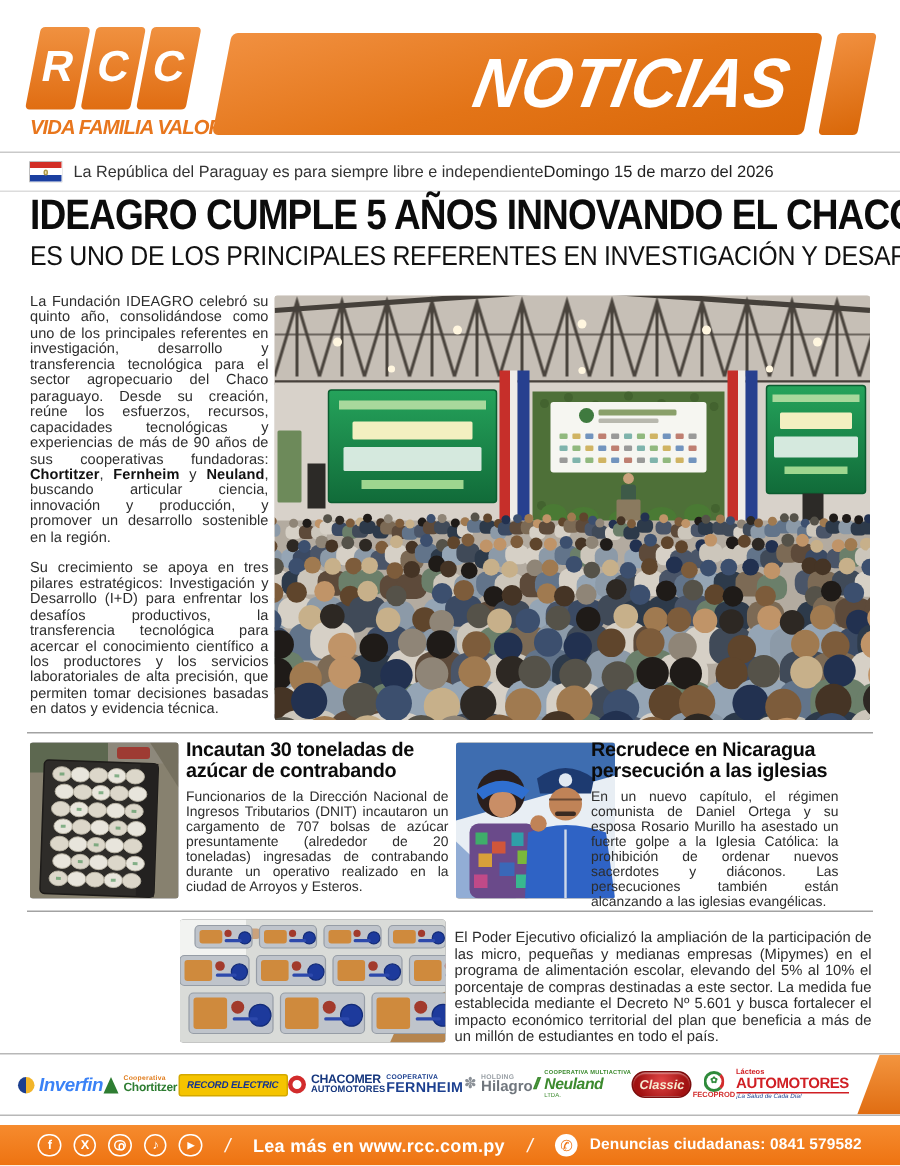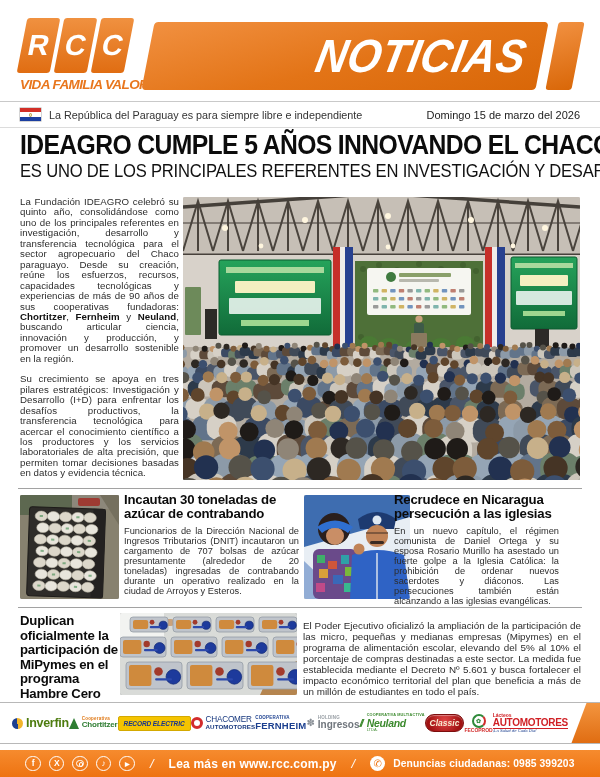--- a/index.html
+++ b/index.html
@@ -19,21 +19,21 @@
           transform:skewX(-11deg);border-radius:4px;
           display:flex;align-items:center;justify-content:flex-end;padding-right:16px;box-sizing:border-box;}
   .banner span{color:#fff;font-style:italic;font-weight:bold;font-size:43px;letter-spacing:0.5px;
                transform:scaleY(1.08);}
   .banner-tail{position:absolute;right:0;top:6px;height:68px;width:26px;
           background:linear-gradient(165deg,#f19040,#d96708);transform:skewX(-11deg);border-radius:3px;}
 
   
   .dateline{position:absolute;top:101px;left:0;right:0;height:25px;
             border-top:1px solid #c9c9c9;border-bottom:1px solid #dcdcdc;
-            display:flex;align-items:center;justify-content:space-between;padding:0 20px;}
+            display:flex;align-items:center;justify-content:flex-start;padding:0 20px;}
   .dl-left{display:flex;align-items:center;gap:8px;}
   .flag{width:21px;height:13px;position:relative;flex:none;
         background:linear-gradient(180deg,#d22f27 0 33%,#ffffff 33% 67%,#1b3fa0 67% 100%);
         box-shadow:0 0 0 0.5px #aaa;}
   .flag::after{content:'';position:absolute;left:8.5px;top:5px;width:3.5px;height:3.5px;border-radius:50%;
         background:#efe3b2;border:0.5px solid #b09a4a;box-sizing:border-box;}
   .motto{font-size:10.8px;color:#333;}
   .dl-date{font-size:11px;color:#222;}
 
   
@@ -73,28 +73,28 @@
             border-top:1px solid #b8b8b8;border-bottom:1px solid #b8b8b8;
             display:flex;align-items:center;justify-content:space-between;padding:0 34px 0 12px;box-sizing:border-box;}
   .sponsors::after{content:'';position:absolute;right:0;top:0;bottom:0;width:30px;
             background:linear-gradient(180deg,#f3953f,#e06d12);
             clip-path:polygon(55% 0,100% 0,100% 100%,5% 100%);}
   .sp{display:flex;align-items:center;gap:3px;flex:none;}
   .sp-col{display:flex;flex-direction:column;align-items:flex-start;line-height:1;}
   .sp-top{font-size:4.5px;font-weight:bold;letter-spacing:0.2px;}
   .sp-sub{font-size:4.5px;}
   .sp-ball{width:11px;height:11px;border-radius:50%;background:conic-gradient(#f2b52a 0 50%,#1c3f8f 50% 100%);flex:none;}
-  .sp-inverfin{color:#4d7c0f;font-weight:bold;font-size:12.5px;letter-spacing:-0.3px;}
+  .sp-inverfin{color:#3b82f6;font-weight:bold;font-style:italic;font-size:12.5px;letter-spacing:-0.3px;}
   .sp-tree{width:0;height:0;border-left:5px solid transparent;border-right:5px solid transparent;border-bottom:11px solid #2e7d32;flex:none;}
   .sp-chor{color:#2e7d32;font-weight:bold;font-size:8px;letter-spacing:-0.2px;}
   .sp-chor-top{color:#e07b1a;font-size:4.5px;font-weight:bold;}
   .sp-record{background:#f5c400;color:#15338f;font-style:italic;font-weight:bold;font-size:6.5px;
              padding:3px 5px;border-radius:2px;border:1px solid #d4a900;letter-spacing:-0.1px;}
   .sp-ring{width:12px;height:12px;border-radius:50%;border:3.2px solid #d22c2c;box-sizing:border-box;flex:none;}
-  .sp-chacomer{color:#16377e;font-weight:normal;font-size:8.2px;letter-spacing:-0.2px;}
+  .sp-chacomer{color:#16377e;font-weight:bold;font-size:8.2px;letter-spacing:-0.2px;}
   .sp-chacomer-sub{color:#16377e;font-size:6.2px;font-weight:bold;letter-spacing:0.1px;}
   .sp-fernheim{color:#1b3f8f;font-weight:bold;font-size:9.5px;letter-spacing:0.2px;}
   .sp-fern-top{color:#1b3f8f;}
   .sp-flower{color:#8a9097;font-size:10px;line-height:10px;flex:none;}
   .sp-hilagro{color:#70767d;font-weight:bold;font-size:10px;}
   .sp-hil-top{color:#9aa0a6;}
   .sp-neuland{color:#3c8a2e;font-weight:bold;font-style:italic;font-size:10.5px;letter-spacing:-0.3px;}
   .sp-neu-top{color:#3c8a2e;font-size:3.8px;}
   .sp-neu-sub{color:#3c8a2e;font-size:4px;}
   .sp-slash{color:#3c8a2e;font-weight:bold;font-style:italic;font-size:11px;letter-spacing:-2px;margin-right:2px;}
@@ -855,23 +855,20 @@
       <circle cx="55" cy="54" r="5.5" fill="#c08357"></circle>
     </svg>
   </div>
   <div class="art artB">
     <div class="art-title">Recrudece en Nicaragua persecución a las iglesias</div>
     <div class="art-body">En un nuevo capítulo, el régimen comunista de Daniel Ortega y su esposa Rosario Murillo ha asestado un fuerte golpe a la Iglesia Católica: la prohibición de ordenar nuevos sacerdotes y diáconos. Las persecuciones también están alcanzando a las iglesias evangélicas.</div>
   </div>
 
   <div class="divider d2"></div>
 
-  <div class="art titleC">
-    <div class="art-title">Duplican oficialmente la participación de MiPymes en el programa Hambre Cero</div>
-  </div>
   <div class="ph photoC">
     <svg viewBox="0 0 177 82" preserveAspectRatio="none">
       <rect width="177" height="82" fill="#d9dbd8"></rect>
       <rect x="0" y="0" width="44" height="30" fill="#f2f3f1"></rect>
       <rect x="38" y="6" width="16" height="7" rx="3" fill="#caa27c"></rect>
       <path d="M150 60 L177 48 L177 82 L140 82 Z" fill="#b5854f"></path>
       <g id="trays">
           <rect x="10" y="4" width="38" height="15" rx="3" fill="#bfc4cb" stroke="#969da6" stroke-width="0.8"></rect>
           <rect x="13" y="7" width="15.200000000000001" height="9" rx="2" fill="#cf8a3d"></rect>
           <circle cx="32.04" cy="9.25" r="2.4" fill="#a23a2c"></circle>
@@ -957,21 +954,21 @@
     <div class="sp">
       <span class="sp-col">
           <span class="sp-top sp-fern-top">COOPERATIVA</span>
           <span class="sp-fernheim">FERNHEIM</span>
         </span>
     </div>
     <div class="sp">
       <span class="sp-flower">✽</span>
       <span class="sp-col">
           <span class="sp-top sp-hil-top">HOLDING</span>
-          <span class="sp-hilagro">Ingresos</span>
+          <span class="sp-hilagro">Hilagro</span>
         </span>
     </div>
     <div class="sp">
       <span class="sp-slash">//</span>
       <span class="sp-col">
           <span class="sp-top sp-neu-top">COOPERATIVA MULTIACTIVA</span>
           <span class="sp-neuland">Neuland</span>
           <span class="sp-sub sp-neu-sub">LTDA.</span>
         </span>
     </div>
@@ -1006,16 +1003,16 @@
       </span>
     <span class="soc yt">
         <span>▶</span>
       </span>
     <span class="fslash">/</span>
     <span class="read-more">Lea más en www.rcc.com.py</span>
     <span class="fslash">/</span>
     <span class="wa">
         <span>✆</span>
       </span>
-    <span class="reports">Denuncias ciudadanas: 0985 399203</span>
+    <span class="reports">Denuncias ciudadanas: 0841 579582</span>
   </div>
 
 </div>
 
 </body></html>

